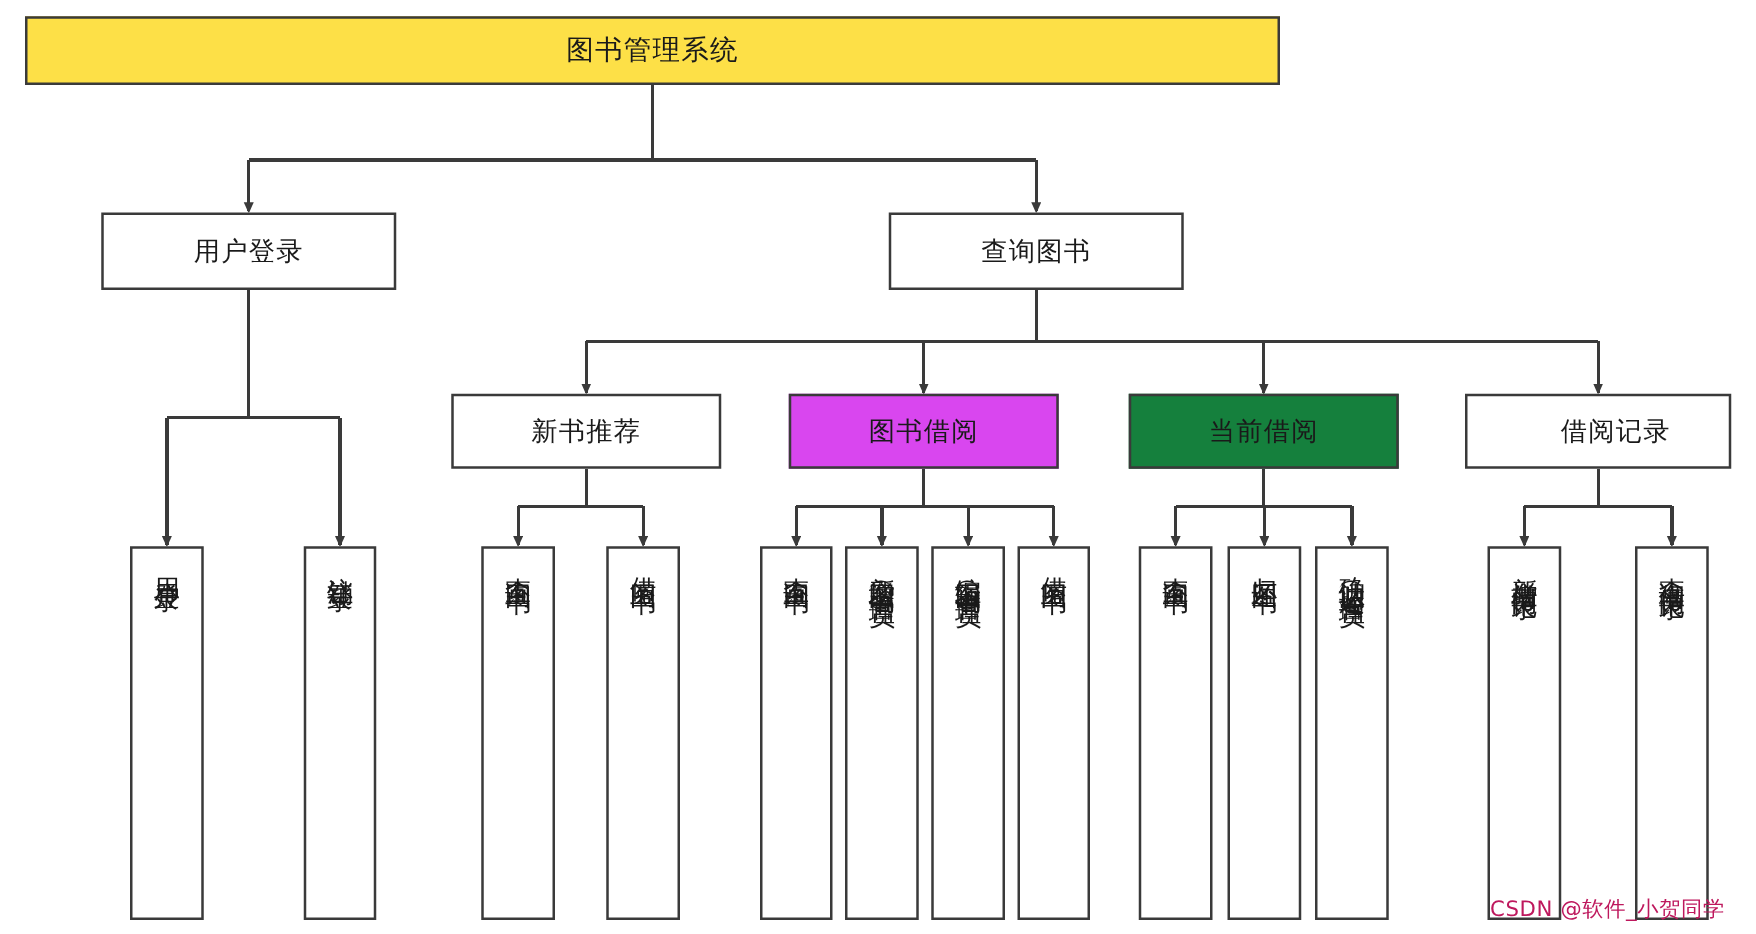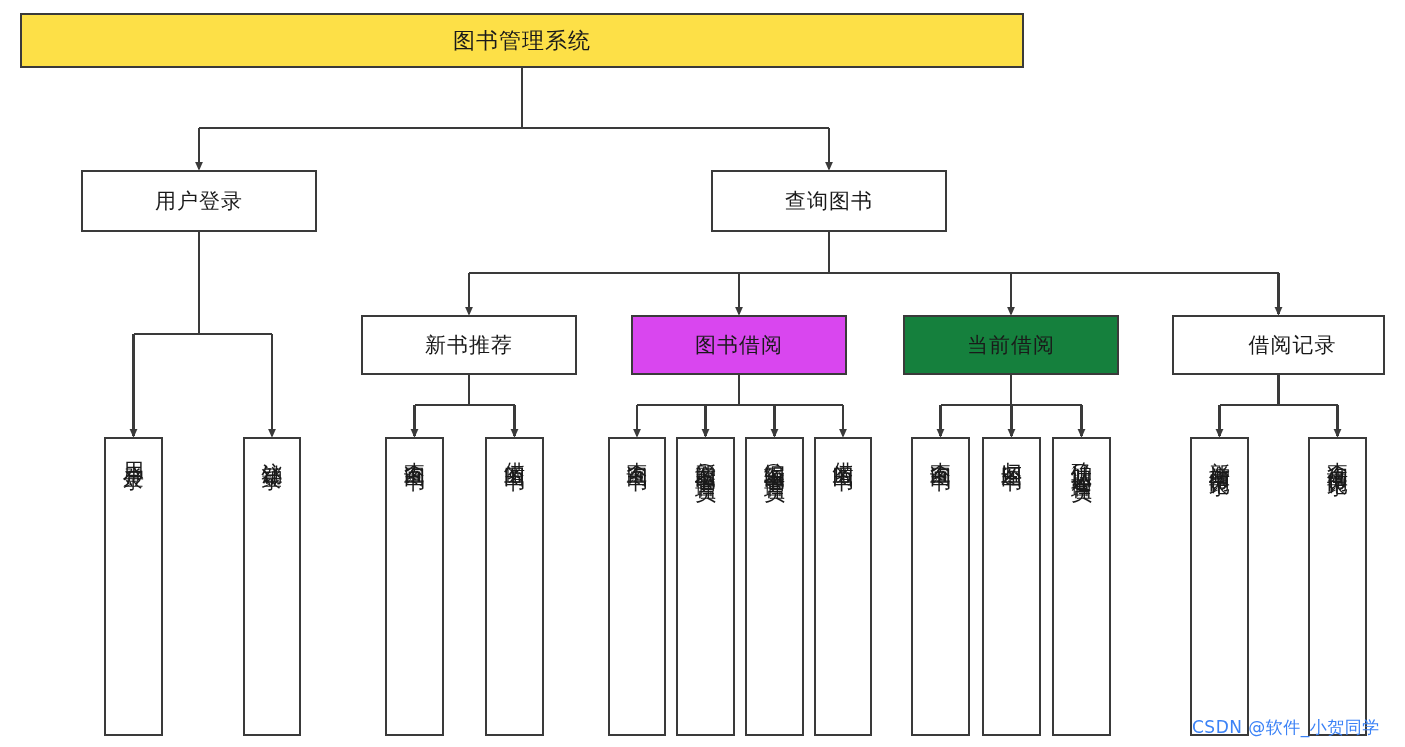--- a/index.html
+++ b/index.html
@@ -170,14 +170,14 @@
       <div class="node vertical" style="left: 1052px; top: 437px; width: 59px; height: 299px; border-color: rgb(58, 58, 58); background: rgb(255, 255, 255);">
         <span class="node-label">确认归还（管理员）</span>
       </div>
       <div class="node vertical" style="left: 1190px; top: 437px; width: 59px; height: 299px; border-color: rgb(58, 58, 58); background: rgb(255, 255, 255);">
         <span class="node-label">新增借阅记录</span>
       </div>
       <div class="node vertical" style="left: 1308px; top: 437px; width: 59px; height: 299px; border-color: rgb(58, 58, 58); background: rgb(255, 255, 255);">
         <span class="node-label">查询借阅记录</span>
       </div>
     </div>
-  <div class="watermark" style="left: 1192px; top: 716px; color: #3b82f6;">CSDN @软件_小贺同学</div>
+  <div class="watermark" style="left: 1192px; top: 716px; color: #be185d;">CSDN @软件_小贺同学</div>
 </div>
 
 </body></html>

